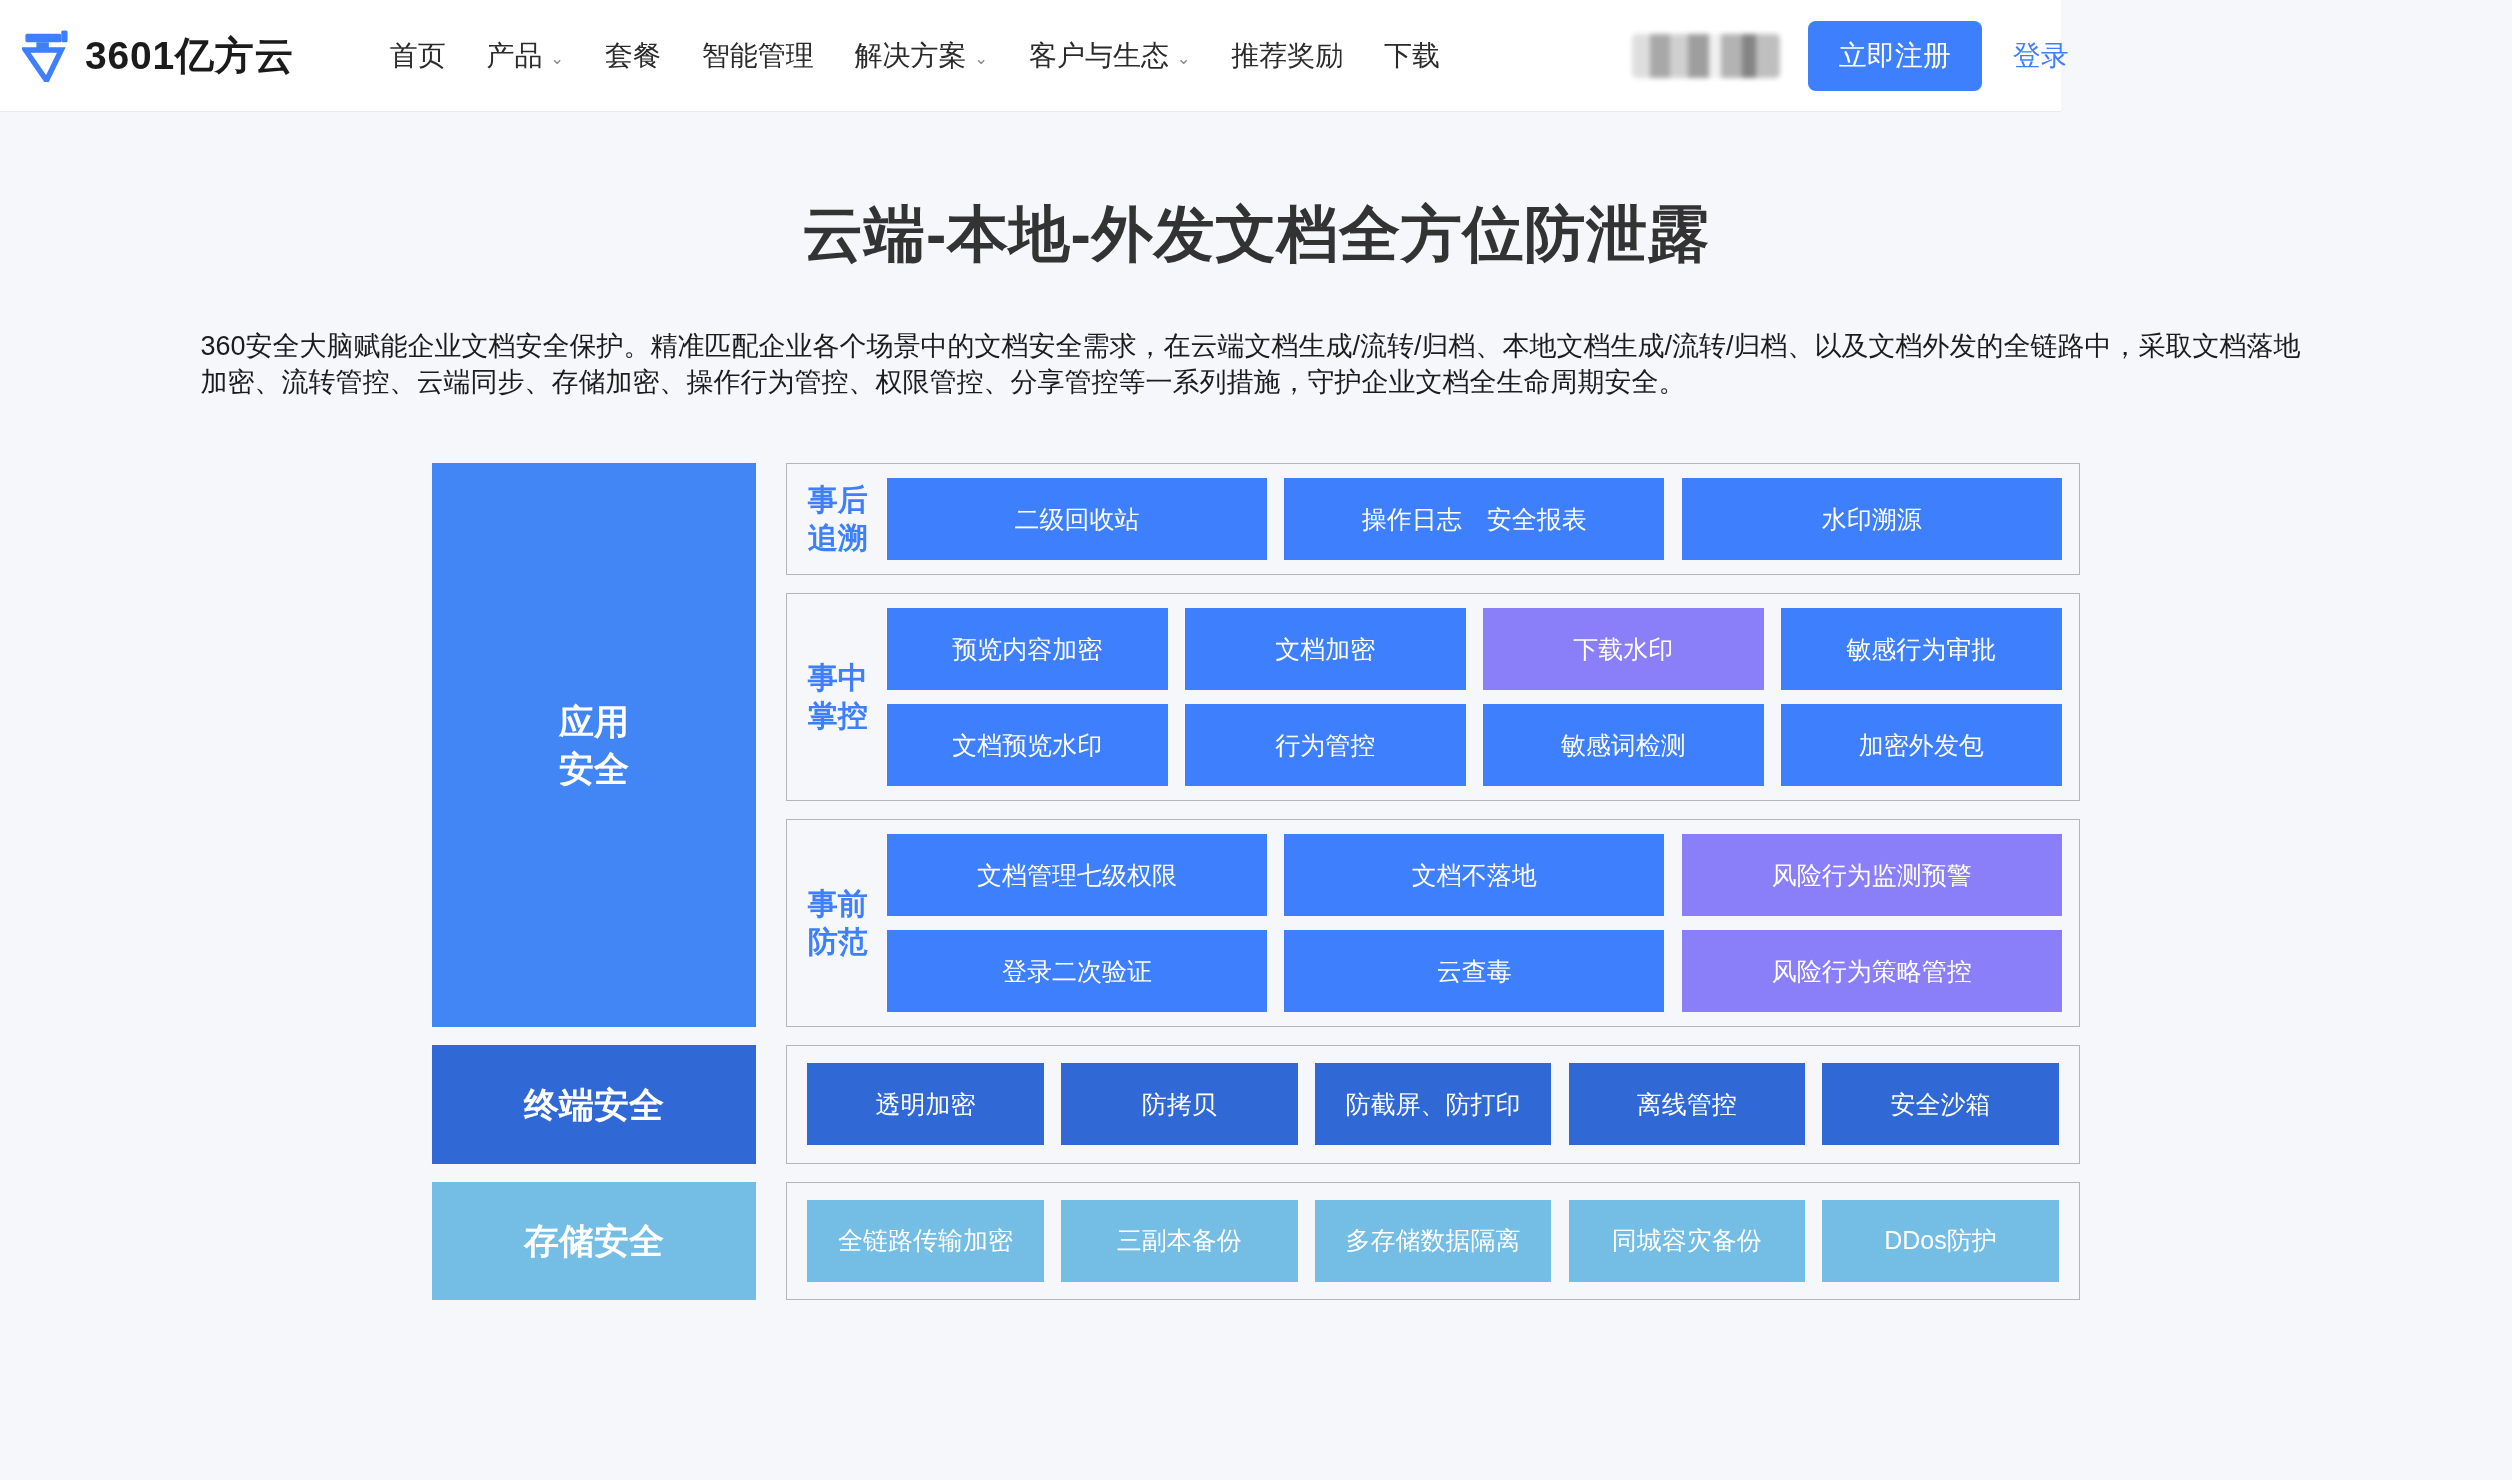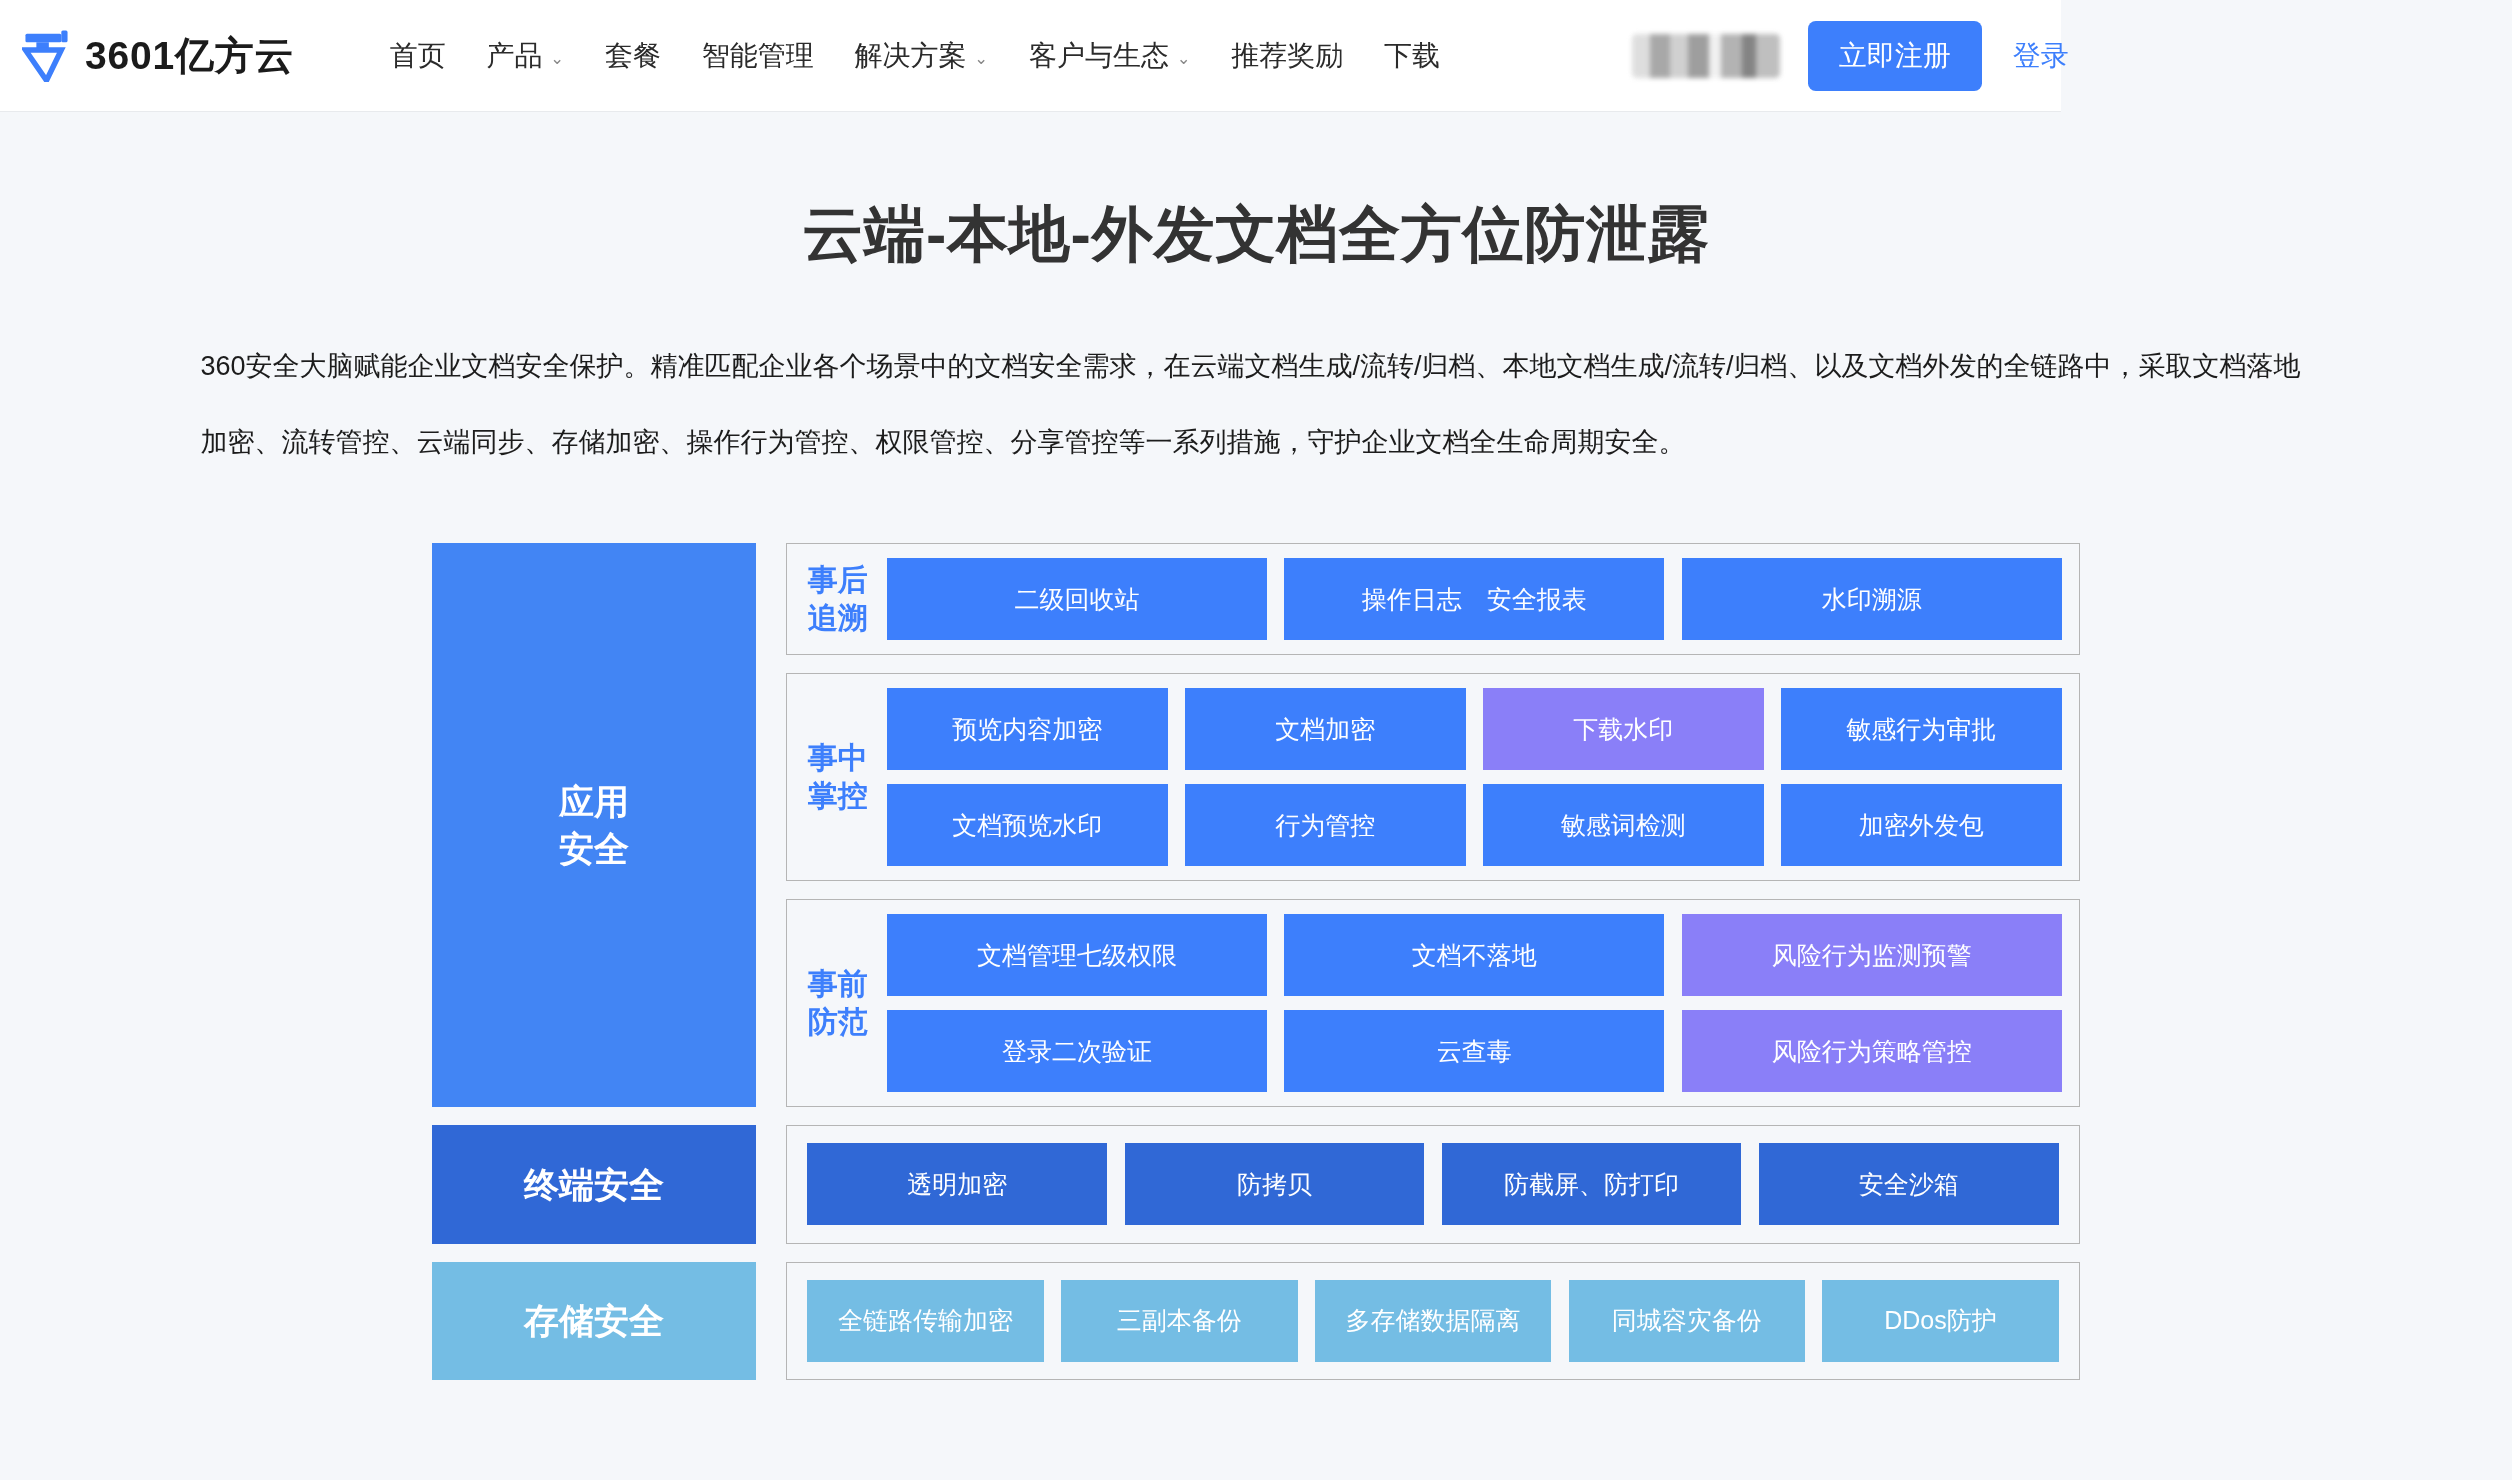--- a/index.html
+++ b/index.html
@@ -69,21 +69,21 @@
   .page { position: absolute; top: 112px; left: 0; width: 2512px; }
   .hero-title {
     text-align: center;
     font-size: 61px; font-weight: 700;
     color: #333333;
     letter-spacing: 0.8px;
     margin-top: 82px;
   }
   .hero-desc {
     width: 2111px; margin: 52px auto 0 auto;
-    font-size: 27px; line-height: 76px;
+    font-size: 27px; line-height: 36px;
     color: #1c1c1c; text-align: left;
   }
 
   
   .diagram {
     position: relative;
     width: 1648px;
     margin: 63px auto 0 auto;
     display: flex; flex-direction: column; gap: 18px;
   }
@@ -257,20 +257,21 @@
 
     <div class="band">
       <div class="band-label terminal">终端安全</div>
       <div class="band-right">
         <div class="group plain">
           <div class="group-rows">
             <div class="row">
               <div class="tile deep">透明加密</div>
               <div class="tile deep">防拷贝</div>
               <div class="tile deep">防截屏、防打印</div>
+              <div class="tile deep">离线管控</div>
               <div class="tile deep">安全沙箱</div>
             </div>
           </div>
         </div>
       </div>
     </div>
 
     <div class="band">
       <div class="band-label storage">存储安全</div>
       <div class="band-right">

